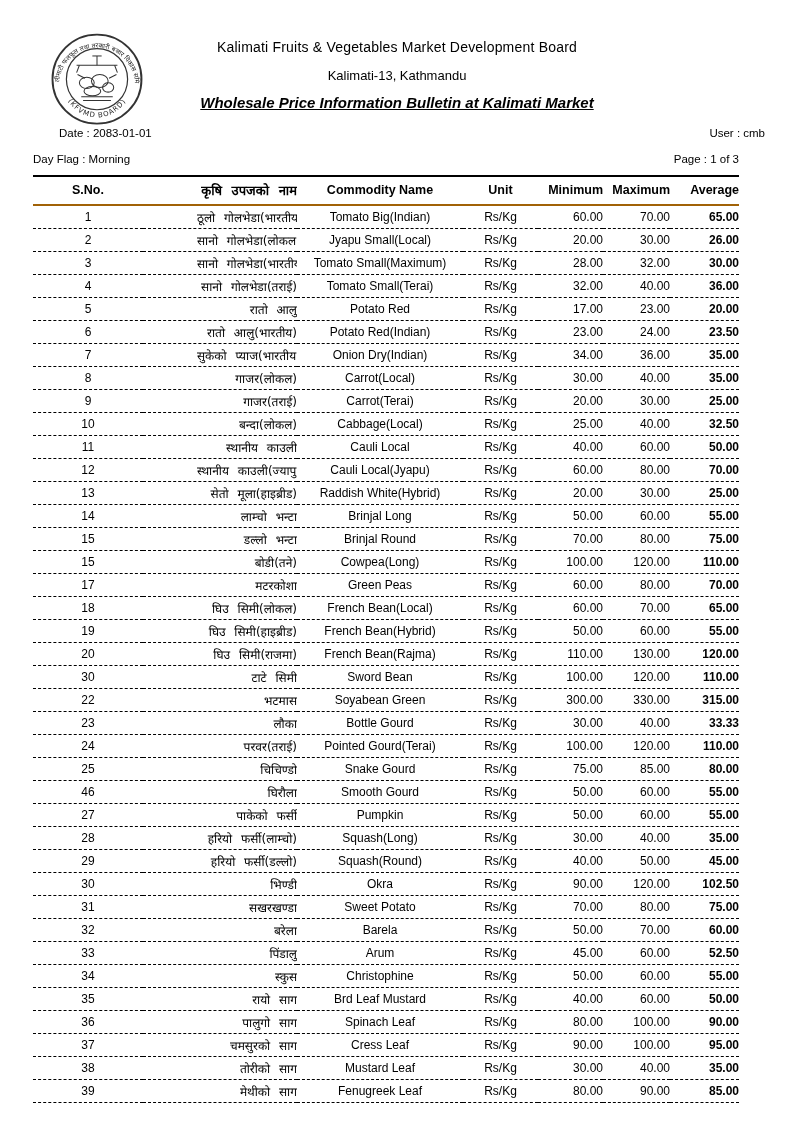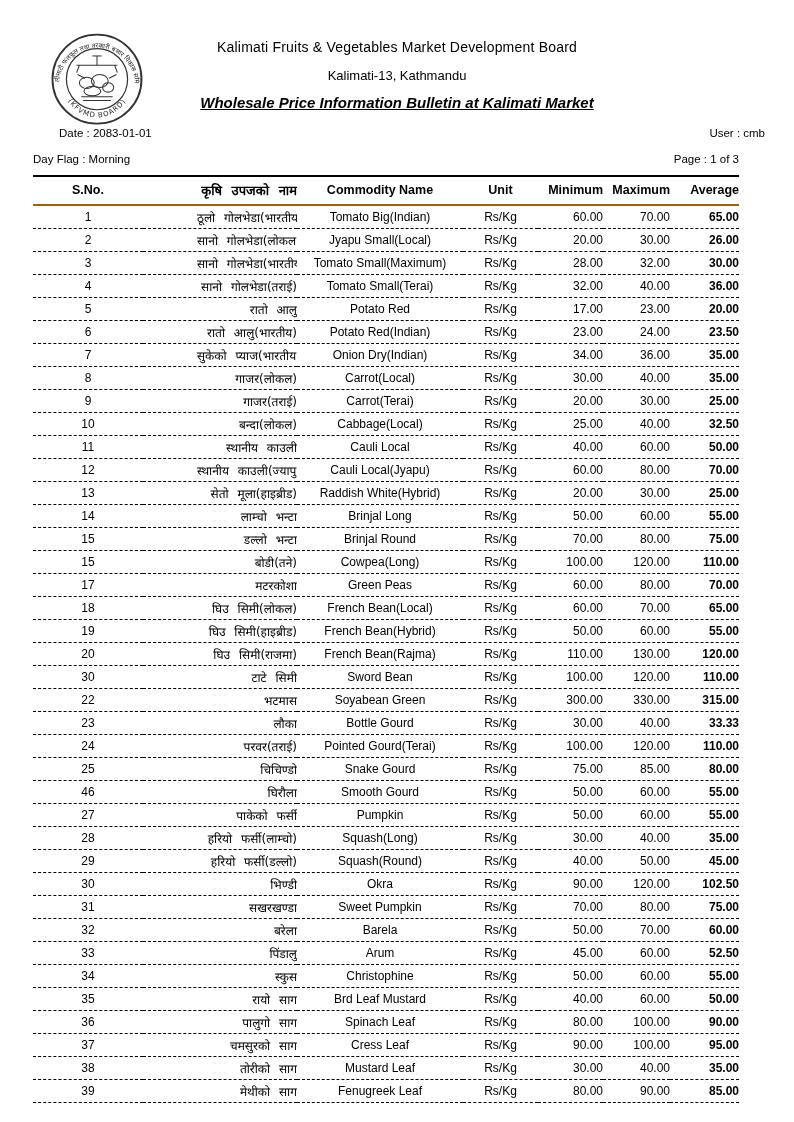--- a/index.html
+++ b/index.html
@@ -394,21 +394,21 @@
           <td class="col-np">भिण्डी</td>
           <td class="col-en">Okra</td>
           <td class="col-unit">Rs/Kg</td>
           <td class="col-min">90.00</td>
           <td class="col-max">120.00</td>
           <td class="col-avg">102.50</td>
         </tr>
         <tr>
           <td class="col-sno">31</td>
           <td class="col-np">सखरखण्डा</td>
-          <td class="col-en">Sweet Pumpkin</td>
+          <td class="col-en">Sweet Potato</td>
           <td class="col-unit">Rs/Kg</td>
           <td class="col-min">70.00</td>
           <td class="col-max">80.00</td>
           <td class="col-avg">75.00</td>
         </tr>
         <tr>
           <td class="col-sno">32</td>
           <td class="col-np">बरेला</td>
           <td class="col-en">Barela</td>
           <td class="col-unit">Rs/Kg</td>

